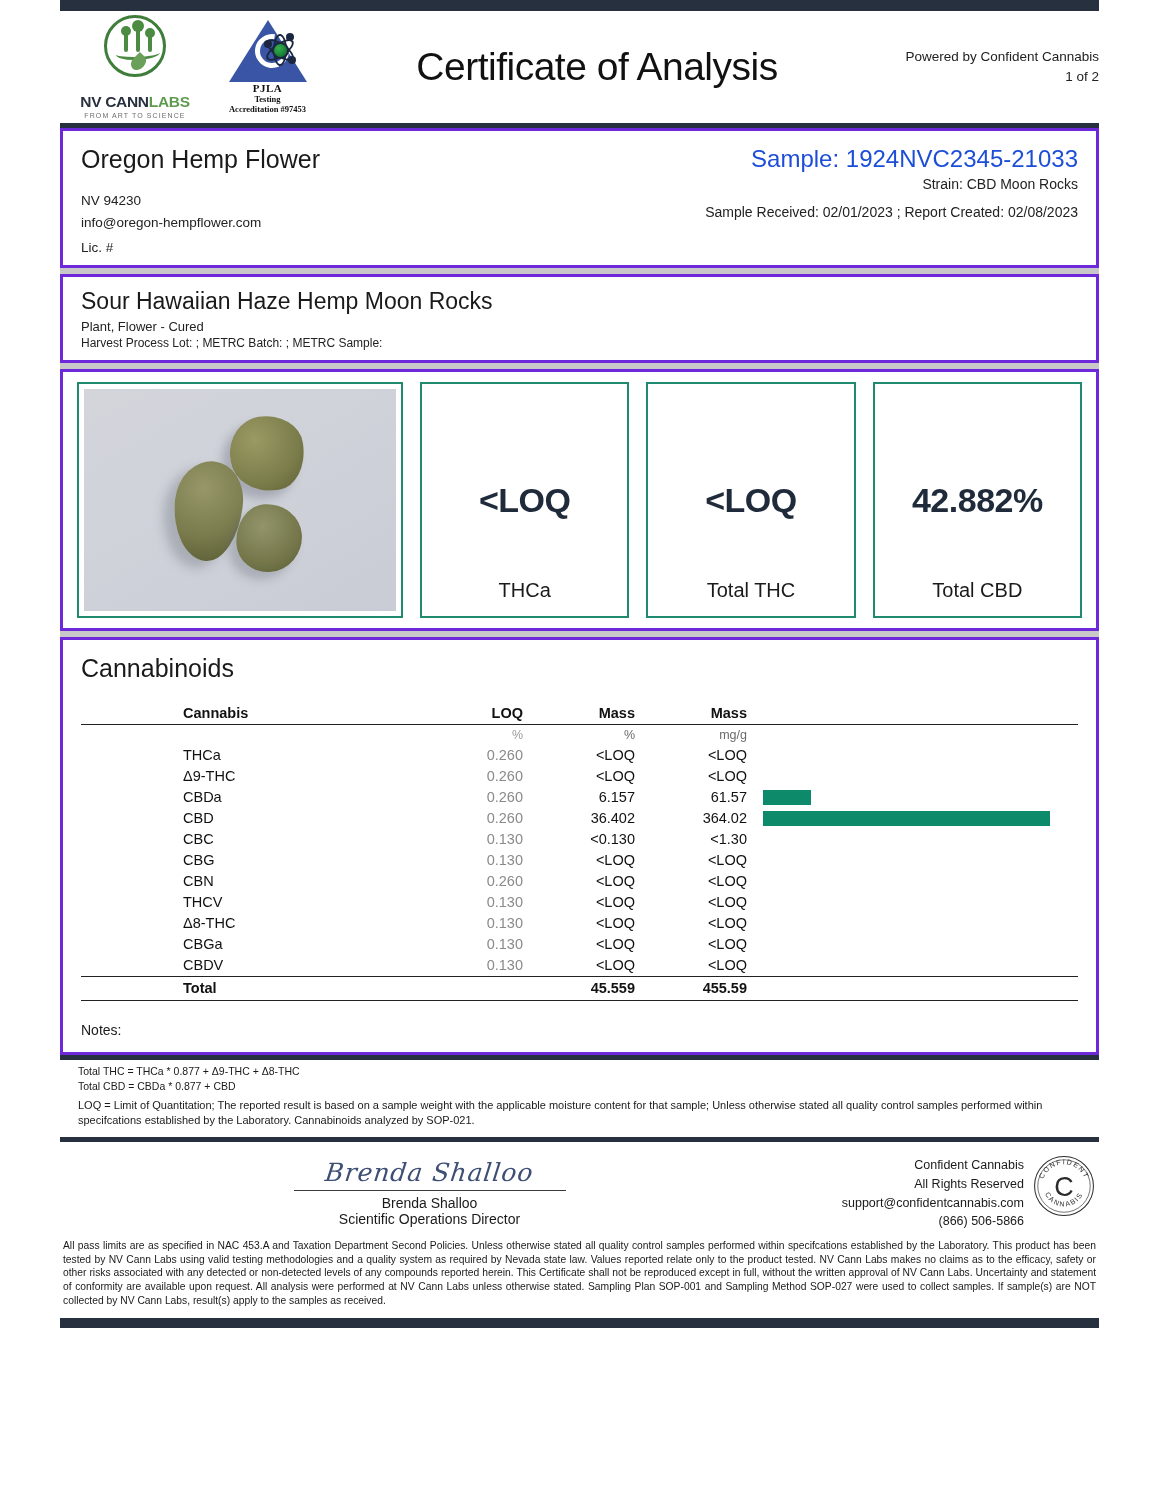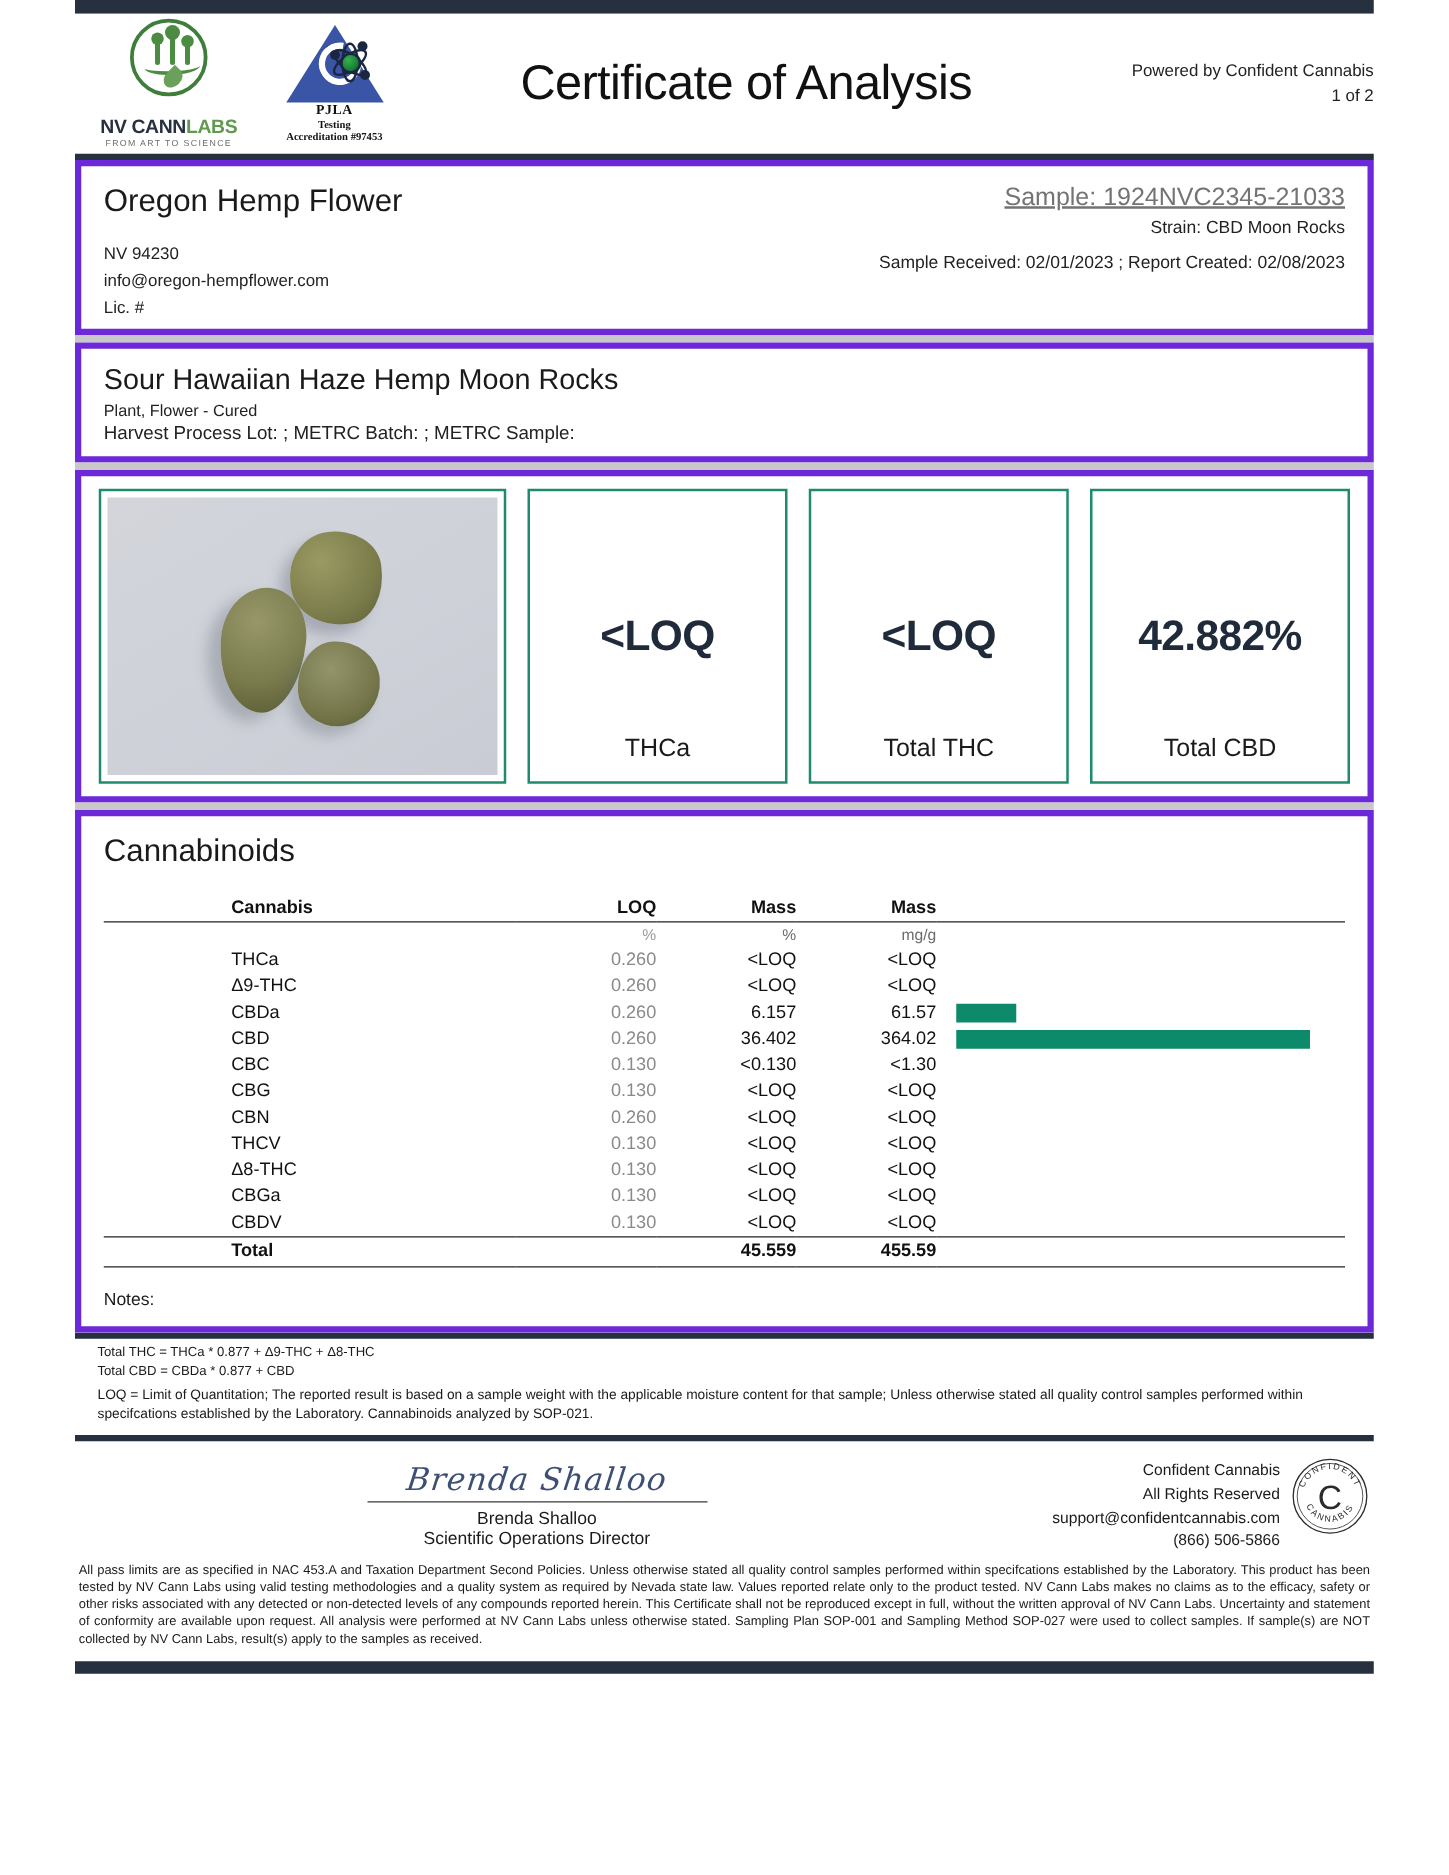--- a/index.html
+++ b/index.html
@@ -65,36 +65,36 @@
   .pjla-t2 { font-size: 8.5px; }
   .pjla-t3 { font-size: 8.5px; }
 
   .coa-title {
     flex: 1; text-align: center; font-size: 39px; font-weight: 400;
     color: #111; letter-spacing: -0.5px; padding-left: 20px;
   }
   .powered { width: 250px; text-align: right; font-size: 13.5px; color: #222; line-height: 1.45; }
 
   
-  .panel { background: #fff; border: 5px solid #6d28d9; }
+  .panel { background: #fff; border: 3px solid #6d28d9; }
   .gap { height: 6px; background: #c8c8c8; }
   .sample { padding: 14px 18px 12px 18px; position: relative; height: 140px; }
   .co-name { font-size: 25px; font-weight: 400; color: #1a1a1a; }
   .co-lines { margin-top: 16px; font-size: 13.5px; color: #222; line-height: 1.65; }
   .lic { position: absolute; left: 18px; bottom: 10px; font-size: 13.5px; color: #222; }
   .sample-right { position: absolute; right: 18px; top: 14px; text-align: right; }
-  .samp-id { font-size: 20px; color: #737373; text-decoration: underline; }
+  .samp-id { font-size: 24px; color: #1d4ed8; }
   .strain { font-size: 14px; color: #222; margin-top: 3px; }
   .dates { font-size: 14px; color: #222; margin-top: 12px; }
 
   
   .product { padding: 11px 18px 10px 18px; }
   .prod-name { font-size: 23px; font-weight: 400; color: #1a1a1a; }
   .prod-sub { font-size: 13px; color: #222; margin-top: 4px; }
-  .prod-sub2 { font-size: 15px; color: #222; margin-top: 2px; }
+  .prod-sub2 { font-size: 12px; color: #222; margin-top: 2px; }
 
   
   .summary { padding: 10px 14px; display: flex; gap: 17px; }
   .photo { width: 326px; height: 236px; border: 2px solid #1f8a6d; padding: 5px; background: #fff; }
   .photo-in {
     width: 100%; height: 100%; position: relative; overflow: hidden;
     background: linear-gradient(150deg,#d3d5db 0%,#cfd2d9 45%,#c9ccd4 100%);
   }
   .rock { position: absolute; background: #7d7f4d; }
   .r1 { left: 146px; top: 27px; width: 74px; height: 75px;

